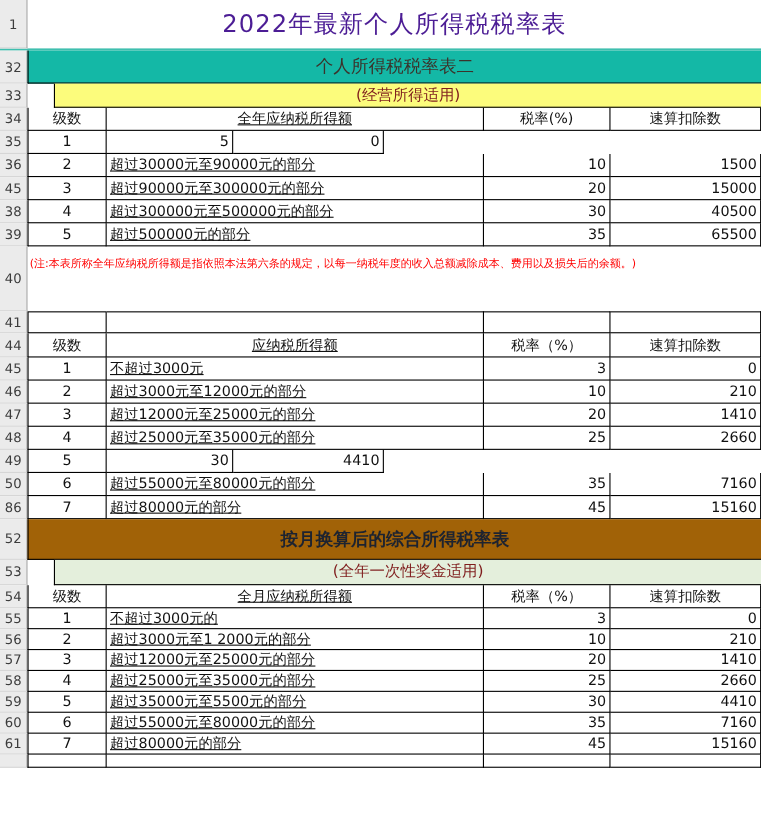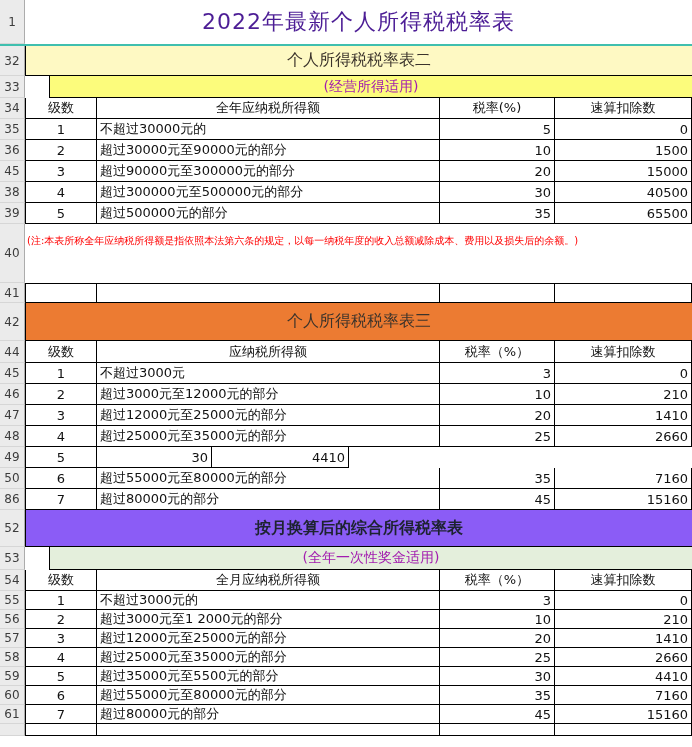--- a/index.html
+++ b/index.html
@@ -17,29 +17,29 @@
                font-size:22px; color:#4c1d95; letter-spacing:1px; }
 
   .freeze { width:692px; height:2px; background:#3FBFAF; }
 
   
   .band { flex:1; display:flex; align-items:center; justify-content:center;
           font-size:16px; color:#3b332b; border-bottom:1px solid #000;
           border-left:1px solid #000; }
   .band.bold { font-weight:bold; color:#1d2330; }
   .subband { flex:1; display:flex; align-items:center; justify-content:center;
-             font-size:14px; color:#a21caf; border-bottom:1px solid #000;
+             font-size:14px; color:#7f1d1d; border-bottom:1px solid #000;
              border-left:1px solid #000;margin-left:24px; }
 
   
   .c  { border-right:1px solid #000; border-bottom:1px solid #000;
         display:flex; align-items:center; font-size:13px; color:#111;
         overflow:hidden; white-space:nowrap; }
   .cl { flex:0 0 72px;  justify-content:center; border-left:1px solid #000; }
-  .cd { flex:0 0 343px; padding-left:3px; }
+  .cd { flex:0 0 343px; padding-left:3px;text-decoration:underline; }
   .cr { flex:0 0 115px; }
   .cx { flex:0 0 137px; }
   .hc { justify-content:center; padding-left:0; }
   .num { justify-content:flex-end; padding-right:3px; }
   .bt { border-top:1px solid #000; }
 
   
   .note { flex:1; font-size:10px; line-height:1.55; padding:9px 4px 0 2px;
           white-space:normal; color:#FF0000; }
 </style>
@@ -50,42 +50,41 @@
 
   <div class="xrow" style="height:44px">
     <div class="gut">1</div>
     <div class="titlecell">2022年最新个人所得税税率表</div>
   </div>
 
   <div class="freeze" style="background: rgb(63, 191, 175);"></div>
 
   <div class="xrow" style="height:30px">
     <div class="gut">32</div>
-    <div class="band" style="background: #fef9c3;">个人所得税税率表二</div>
+    <div class="band" style="background: #14b8a6;">个人所得税税率表二</div>
   </div>
 
   <div class="xrow" style="height:22px">
     <div class="gut">33</div>
     <div class="subband" style="background: rgb(252, 252, 124);">(经营所得适用)</div>
   </div>
 
   <div class="xrow" style="height:21px">
     <div class="gut">34</div>
     <div class="c cl hc">级数</div>
     <div class="c cd hc">全年应纳税所得额</div>
     <div class="c cr hc">税率(%)</div>
     <div class="c cx hc">速算扣除数</div>
   </div>
 
   <div>
 
       <div class="xrow" style="height:21px">
         <div class="gut">35</div>
         <div class="c cl">1</div>
-        <div class="c cd">不超过30000元的</div>
         <div class="c cr num">5</div>
         <div class="c cx num">0</div>
       </div>
 
       <div class="xrow" style="height:21px">
         <div class="gut">36</div>
         <div class="c cl">2</div>
         <div class="c cd">超过30000元至90000元的部分</div>
         <div class="c cr num">10</div>
         <div class="c cx num">1500</div>
@@ -122,24 +121,20 @@
   </div>
 
   <div class="xrow" style="height:20px">
     <div class="gut">41</div>
     <div class="c cl bt"></div>
     <div class="c cd bt"></div>
     <div class="c cr bt"></div>
     <div class="c cx bt"></div>
   </div>
 
-  <div class="xrow" style="height:38px">
-    <div class="gut">42</div>
-    <div class="band" style="background: rgb(236, 123, 50);">个人所得税税率表三</div>
-  </div>
 
 
   <div class="xrow" style="height:22px">
     <div class="gut">44</div>
     <div class="c cl hc">级数</div>
     <div class="c cd hc">应纳税所得额</div>
     <div class="c cr hc">税率（%）</div>
     <div class="c cx hc">速算扣除数</div>
   </div>
 
@@ -196,21 +191,21 @@
         <div class="gut">86</div>
         <div class="c cl">7</div>
         <div class="c cd">超过80000元的部分</div>
         <div class="c cr num">45</div>
         <div class="c cx num">15160</div>
       </div>
     </div>
 
   <div class="xrow" style="height:37px">
     <div class="gut">52</div>
-    <div class="band bold" style="background: #8b5cf6;">按月换算后的综合所得税率表</div>
+    <div class="band bold" style="background: #a16207;">按月换算后的综合所得税率表</div>
   </div>
 
   <div class="xrow" style="height:23px">
     <div class="gut">53</div>
     <div class="subband" style="background: rgb(228, 239, 220);">(全年一次性奖金适用)</div>
   </div>
 
   <div class="xrow" style="height:21px">
     <div class="gut">54</div>
     <div class="c cl hc">级数</div>

